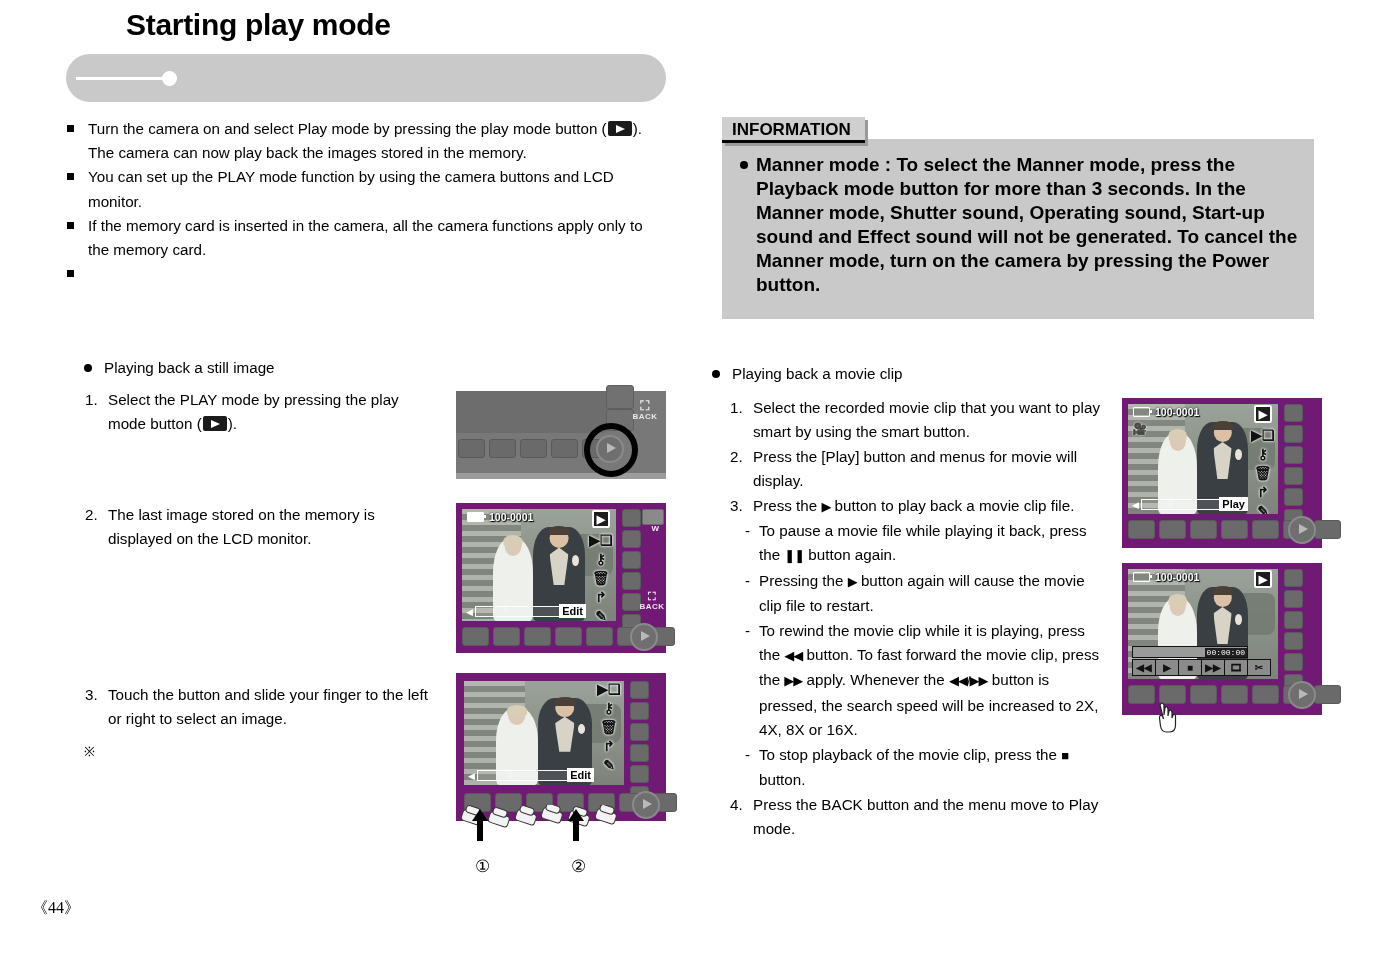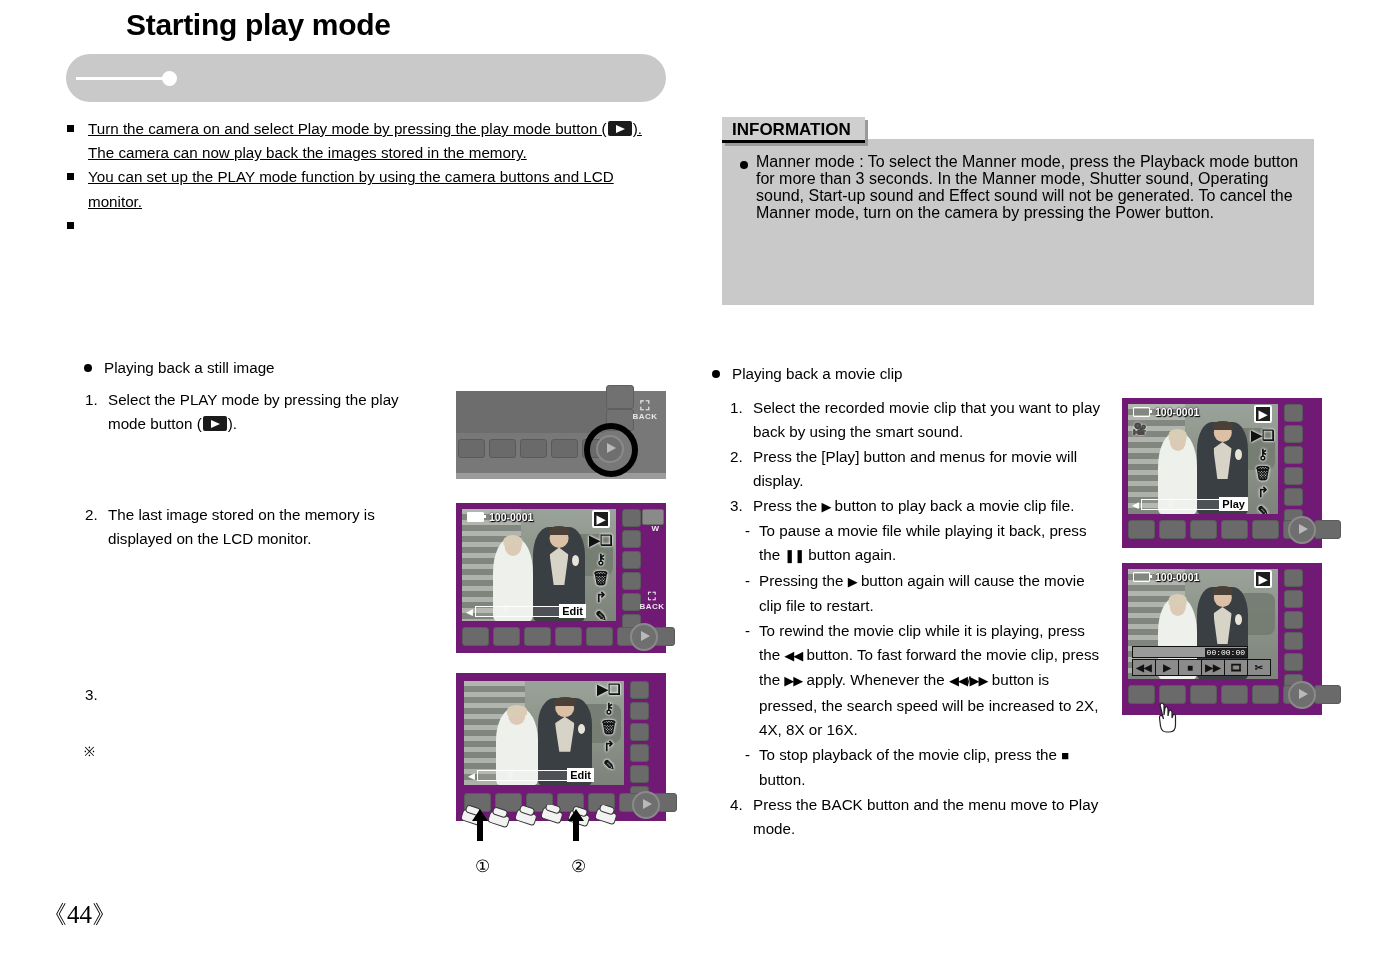--- a/index.html
+++ b/index.html
@@ -55,21 +55,20 @@
 
   
   .txt { font-size: 15.2px; line-height: 24.2px; }
 
   
   #left-bullets {
     position: absolute;
     left: 66px;
     top: 117px;
     width: 600px;
-    text-decoration: underline;
   }
   .sq-item {
     position: relative;
     padding-left: 22px;
     margin-bottom: 0px;
   }
   .sq-item .sq {
     position: absolute;
     left: 1px;
     top: 8px;
@@ -126,22 +125,23 @@
   #info-body {
     position: relative;
     margin-top: -4px;
     background: #c9c9c9;
     padding: 14px 10px 22px 10px;
     min-height: 130px;
   }
   .info-item {
     position: relative;
     padding-left: 24px;
-    font-size: 16px;
-    line-height: 17px;
+    font-size: 19px;
+    line-height: 24px;
+    font-weight: bold;
   }
   .info-item .dot {
     position: absolute;
     left: 8px;
     top: 8px;
     width: 8px;
     height: 8px;
     background: #000;
     border-radius: 50%;
   }
@@ -506,41 +506,44 @@
     box-sizing: border-box;
   }
 
   .callout-num {
     position: absolute;
     font-size: 17px;
   }
 
   #page-num {
     position: absolute;
-    left: 42px;
+    left: 32px;
     top: 898px;
-    font-size: 25px;
+    font-size: 16px;
     font-family: "Liberation Serif", serif;
   }
 </style>
 </head>
 <body>
 
 <div id="header-pill">
   <div id="header-line"></div>
   <div id="header-dot"></div>
 </div>
 <div id="header-title">Starting play mode</div>
 
 <div id="left-bullets">
   <div class="sq-item txt">
     <span class="sq"></span><span>Turn the camera on and select Play mode by pressing the play mode button (</span><span class="inline-play"></span><span>). The camera can now play back the images stored in the memory.</span>
   </div>
   <div class="sq-item txt">
     <span class="sq"></span><span>You can set up the PLAY mode function by using the camera buttons and LCD monitor.</span>
+  </div>
+  <div class="sq-item txt">
+    <span class="sq"></span><span>If the memory card is inserted in the camera, all the camera functions apply only to the memory card.</span>
   </div>
   <div class="sq-item txt">
     <span class="sq"></span>
   </div>
 </div>
 
 <div id="info-wrap">
   <div id="info-label">INFORMATION</div>
   <div id="info-body">
     <div class="info-item">
@@ -557,36 +560,36 @@
 
 <div class="step" style="position:absolute; left:85px; top:388px; width:310px;">
   <span class="num">1.</span><span>Select the PLAY mode by pressing the play mode button (</span><span class="inline-play"></span><span>).</span>
 </div>
 
 <div class="step" style="position:absolute; left:85px; top:503px; width:310px;">
   <span class="num">2.</span><span>The last image stored on the memory is displayed on the LCD monitor.</span>
 </div>
 
 <div class="step" style="position:absolute; left:85px; top:683px; width:320px;">
-  <span class="num">3.</span>
+  <span class="num">3.</span><span>Touch the button and slide your finger to the left or right to select an image.</span>
 </div>
 
 <div class="note" style="position:absolute; left:85px; top:740px; width:335px;">
   <span class="mk">※</span>
 </div>
 
 <div class="sec-head" style="left:710px; top:363px; width:400px;">
   <span class="dot"></span>
   <span>Playing back a movie clip</span>
 </div>
 
 <div style="position:absolute; left:730px; top:396px; width:380px;">
 
   <div class="step">
-    <span class="num">1.</span><span>Select the recorded movie clip that you want to play back by using the smart sound.</span>
+    <span class="num">1.</span><span>Select the recorded movie clip that you want to play smart by using the smart button.</span>
   </div>
 
   <div class="step">
     <span class="num">2.</span><span>Press the [Play] button and menus for movie will display.</span>
   </div>
 
   <div class="step">
     <span class="num">3.</span><span>Press the </span><span class="glyph">▶</span><span> button to play back a movie clip file.</span>
   </div>
 

